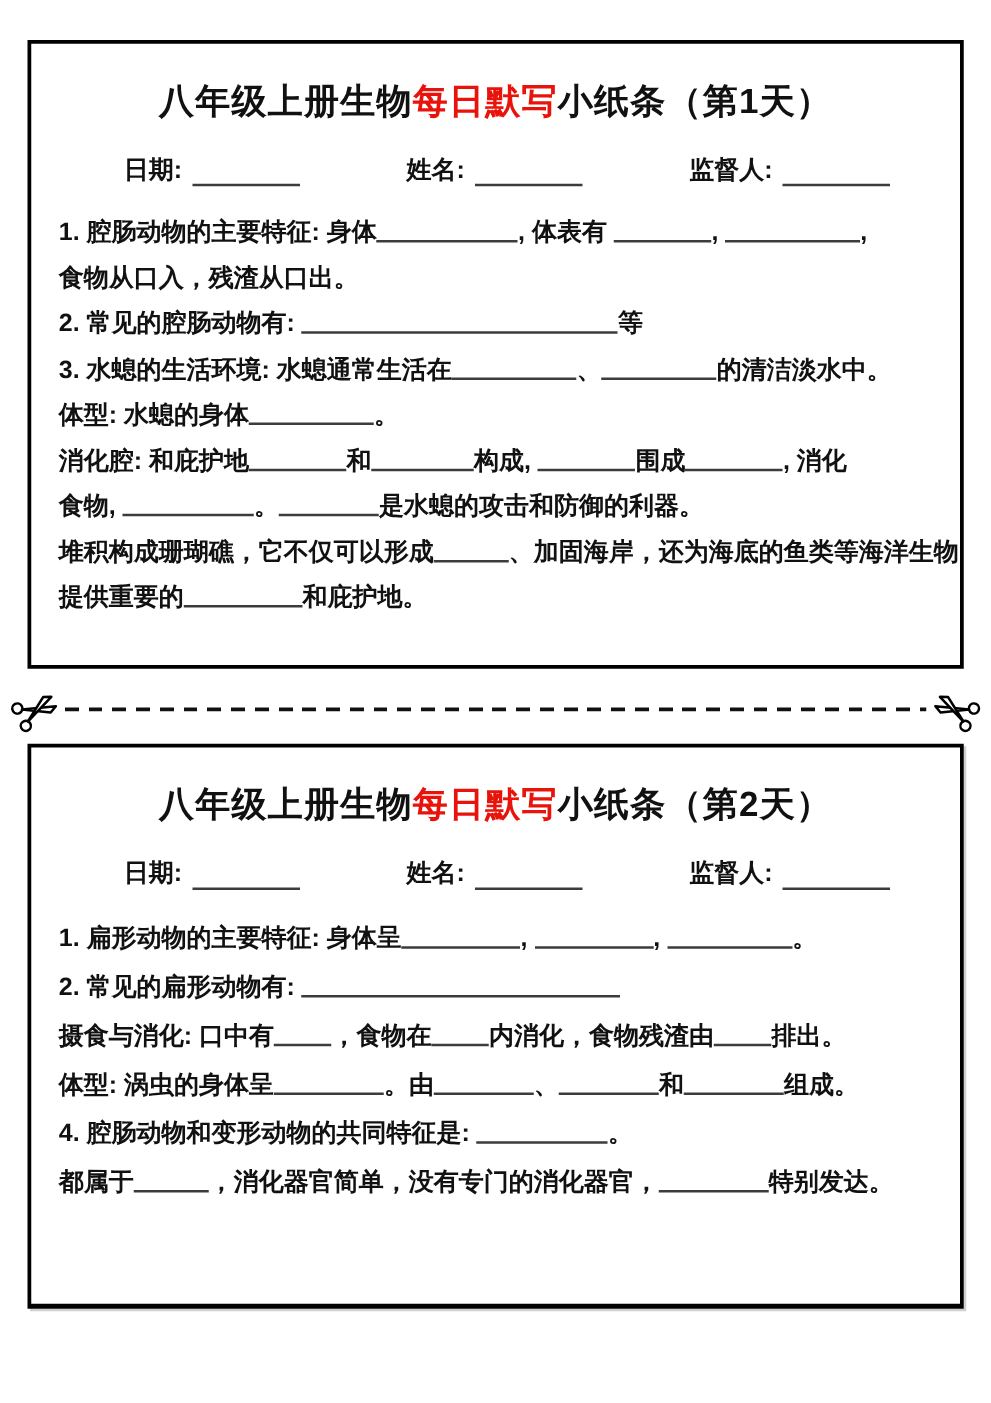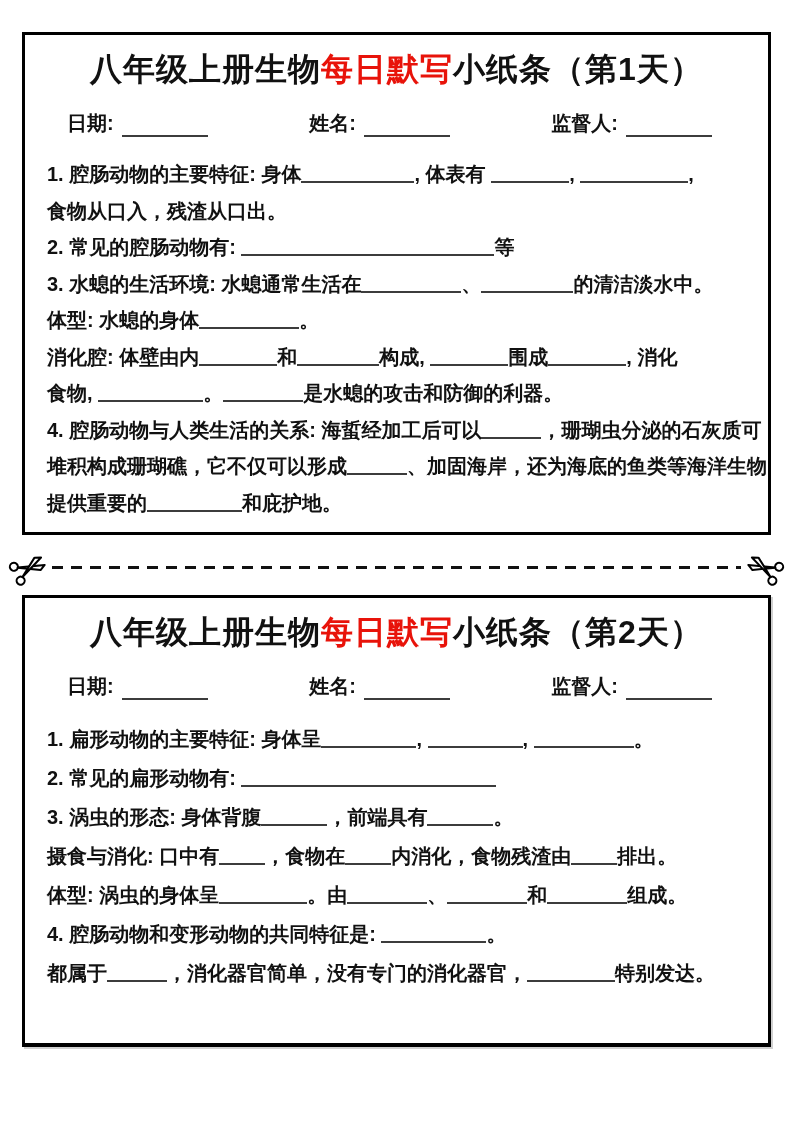--- a/index.html
+++ b/index.html
@@ -10,30 +10,30 @@
     color: #111;
   }
   .sheet-box {
     position: absolute; left: 22px; width: 749px;
     border: 3px solid #000; background: #fff;
   }
   #box1 { top: 32px;  height: 503px; }
   #box2 { top: 595px; height: 452px; border-bottom-width: 4px; box-shadow: 2px 2px 0 rgba(120,120,120,.35); }
 
   .title {
-    text-align: center; font-weight: bold; font-size: 32px;
-    margin-top: 8px; line-height: 52px; letter-spacing: 1px;
+    text-align: center; font-weight: bold; font-size: 28px;
+    margin-top: 20px; line-height: 52px; letter-spacing: 1px;
     white-space: nowrap;
   }
   .title .red { color: #e8130a; }
 
   .fields-row {
     display: flex; justify-content: space-between;
     padding: 0 56px 0 42px; margin-top: 14px;
-    font-size: 20px; font-weight: bold; height: 28px;
+    font-size: 20px; font-weight: bold; height: 28px; margin-left: 32px;
   }
   .field { display: inline-flex; align-items: flex-end; }
   .field-blank {
     display: inline-block; width: 86px; height: 20px;
     border-bottom: 2px solid #3c3c3c; margin-left: 8px;
   }
 
   .body-lines { padding: 0 20px 0 22px; margin-top: 19px; font-size: 20px; font-weight: bold; }
   #box1 .body-lines .body-line { line-height: 36.5px; height: 36.5px; }
   #box2 .body-lines { margin-top: 20px; }
@@ -76,23 +76,22 @@
         <span>监督人:</span>
         <span class="field-blank"></span>
       </span>
     </div>
   <div class="body-lines">
       <div class="body-line"><span>1. 腔肠动物的主要特征: 身体</span><span class="blank" style="width: 113px;"></span><span>, 体表有 </span><span class="blank" style="width: 78px;"></span><span>, </span><span class="blank" style="width: 108px;"></span><span>,</span></div>
       <div class="body-line"><span>食物从口入，残渣从口出。</span></div>
       <div class="body-line"><span>2. 常见的腔肠动物有: </span><span class="blank" style="width: 253px;"></span><span>等</span></div>
       <div class="body-line"><span>3. 水螅的生活环境: 水螅通常生活在</span><span class="blank" style="width: 100px;"></span><span>、</span><span class="blank" style="width: 92px;"></span><span>的清洁淡水中。</span></div>
       <div class="body-line"><span>体型: 水螅的身体</span><span class="blank" style="width: 100px;"></span><span>。</span></div>
-      <div class="body-line"><span>消化腔: 体壁由内</span><span class="blank" style="width: 78px;"></span><span>和</span><span class="blank" style="width: 82px;"></span><span>构成, </span><span class="blank" style="width: 78px;"></span><span>围成</span><span class="blank" style="width: 78px;"></span><span>, 消化</span></div>
+      <div class="body-line"><span>消化腔: 和庇护地</span><span class="blank" style="width: 78px;"></span><span>和</span><span class="blank" style="width: 82px;"></span><span>构成, </span><span class="blank" style="width: 78px;"></span><span>围成</span><span class="blank" style="width: 78px;"></span><span>, 消化</span></div>
       <div class="body-line"><span>食物, </span><span class="blank" style="width: 105px;"></span><span>。</span><span class="blank" style="width: 80px;"></span><span>是水螅的攻击和防御的利器。</span></div>
-      <div class="body-line"><span>4. 腔肠动物与人类生活的关系: 海蜇经加工后可以</span><span class="blank" style="width: 60px;"></span><span>，珊瑚虫分泌的石灰质可</span></div>
       <div class="body-line"><span>堆积构成珊瑚礁，它不仅可以形成</span><span class="blank" style="width: 60px;"></span><span>、加固海岸，还为海底的鱼类等海洋生物</span></div>
       <div class="body-line"><span>提供重要的</span><span class="blank" style="width: 95px;"></span><span>和庇护地。</span></div>
     </div>
 </div>
 
 <div class="divider">
   <svg class="scissors scissors-left" viewBox="0 0 32 24">
     <g fill="#ffffff" stroke="#000000" stroke-width="1.7" stroke-linejoin="round">
       <circle cx="5" cy="5.5" r="3.4"></circle>
       <circle cx="5" cy="18.5" r="3.4"></circle>
@@ -125,19 +124,18 @@
         <span class="field-blank"></span>
       </span>
       <span class="field">
         <span>监督人:</span>
         <span class="field-blank"></span>
       </span>
     </div>
   <div class="body-lines">
       <div class="body-line"><span>1. 扁形动物的主要特征: 身体呈</span><span class="blank" style="width: 95px;"></span><span>, </span><span class="blank" style="width: 95px;"></span><span>, </span><span class="blank" style="width: 100px;"></span><span>。</span></div>
       <div class="body-line"><span>2. 常见的扁形动物有: </span><span class="blank" style="width: 255px;"></span></div>
-      <div class="body-line"><span>3. 涡虫的形态: 身体背腹</span><span class="blank" style="width: 66px;"></span><span>，前端具有</span><span class="blank" style="width: 66px;"></span><span>。</span></div>
       <div class="body-line"><span>摄食与消化: 口中有</span><span class="blank" style="width: 46px;"></span><span>，食物在</span><span class="blank" style="width: 46px;"></span><span>内消化，食物残渣由</span><span class="blank" style="width: 46px;"></span><span>排出。</span></div>
       <div class="body-line"><span>体型: 涡虫的身体呈</span><span class="blank" style="width: 88px;"></span><span>。由</span><span class="blank" style="width: 80px;"></span><span>、</span><span class="blank" style="width: 80px;"></span><span>和</span><span class="blank" style="width: 80px;"></span><span>组成。</span></div>
       <div class="body-line"><span>4. 腔肠动物和变形动物的共同特征是: </span><span class="blank" style="width: 105px;"></span><span>。</span></div>
       <div class="body-line"><span>都属于</span><span class="blank" style="width: 60px;"></span><span>，消化器官简单，没有专门的消化器官，</span><span class="blank" style="width: 88px;"></span><span>特别发达。</span></div>
     </div>
 </div>
 
 </body></html>

